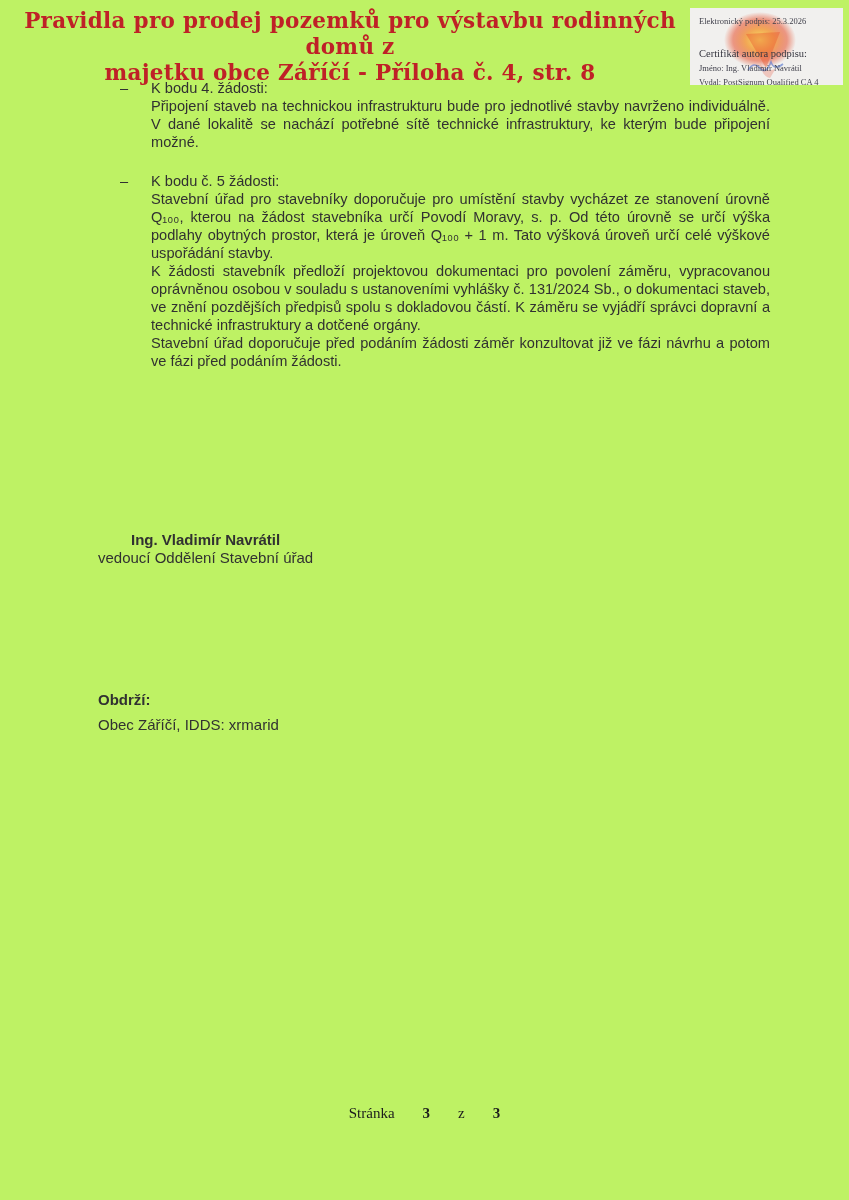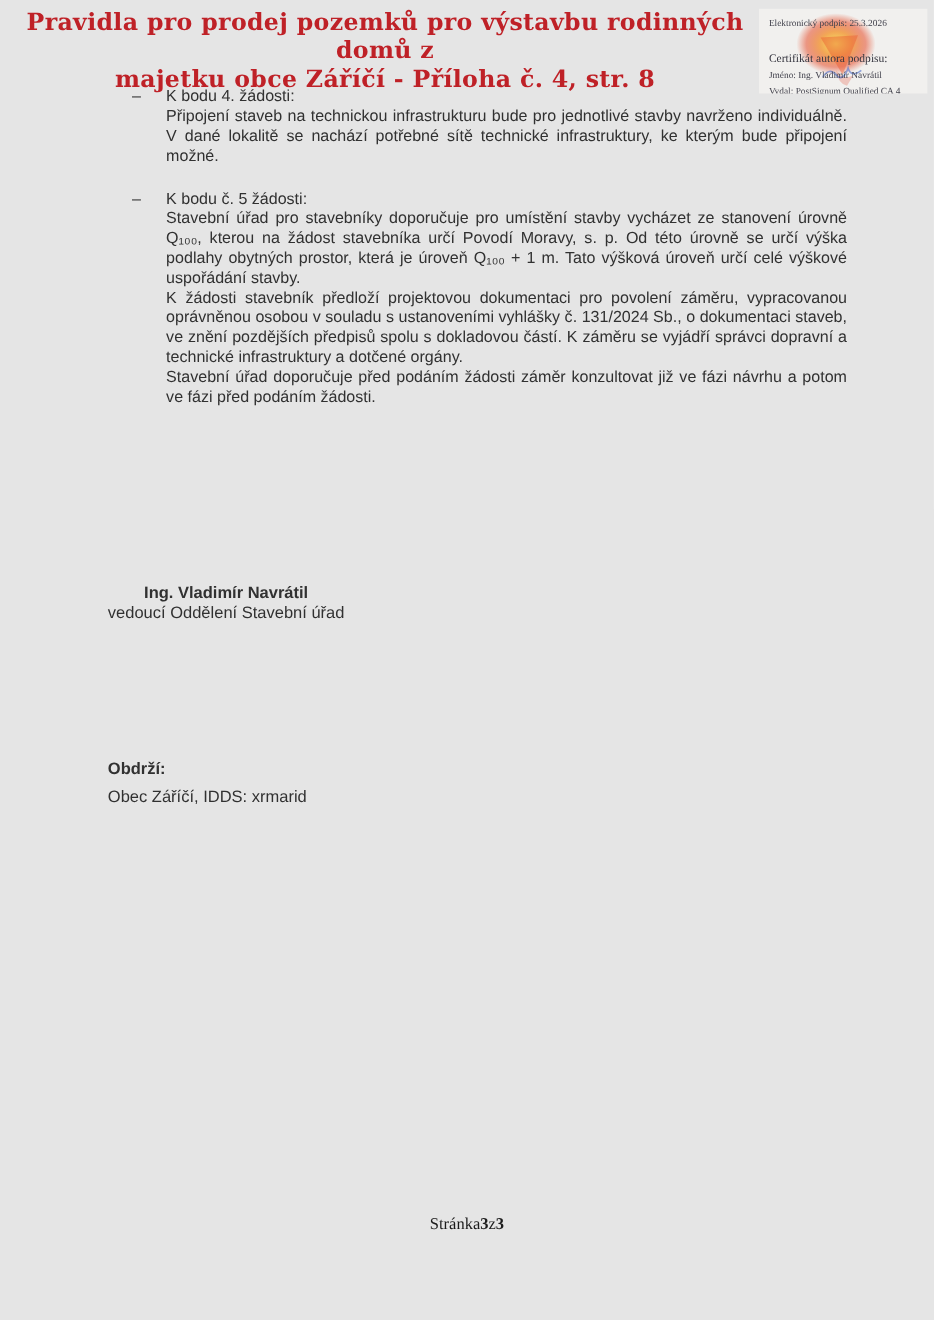--- a/index.html
+++ b/index.html
@@ -5,21 +5,21 @@
   html, body {
     margin: 0;
     padding: 0;
     background: #ffffff;
     font-family: "Liberation Sans", "DejaVu Sans", sans-serif;
   }
   .page {
     position: relative;
     width: 849px;
     height: 1200px;
-    background: #e5e5e5;
+    background: #bef264;
     overflow: hidden;
   }
 
   
   .doc-header {
     position: absolute;
     left: 10px;
     top: 8px;
     width: 680px;
     text-align: center;
@@ -122,21 +122,21 @@
   .page-footer {
     position: absolute;
     left: 0;
     top: 1105px;
     width: 849px;
     text-align: center;
     font-family: "Liberation Serif", "DejaVu Serif", serif;
     font-size: 15px;
     color: #1c1c1c;
   }
-  .page-footer span { margin: 0 0; text-align: center; }
+  .page-footer span { margin: 0 14px; text-align: center; }
   .page-footer .num { font-weight: bold; }
 </style>
 </head>
 <body>
 
 <div class="page">
 
   <div class="doc-header">
     <div>Pravidla pro prodej pozemků pro výstavbu rodinných domů z</div>
     <div>majetku obce Záříčí - Příloha č. 4, str. 8</div>

